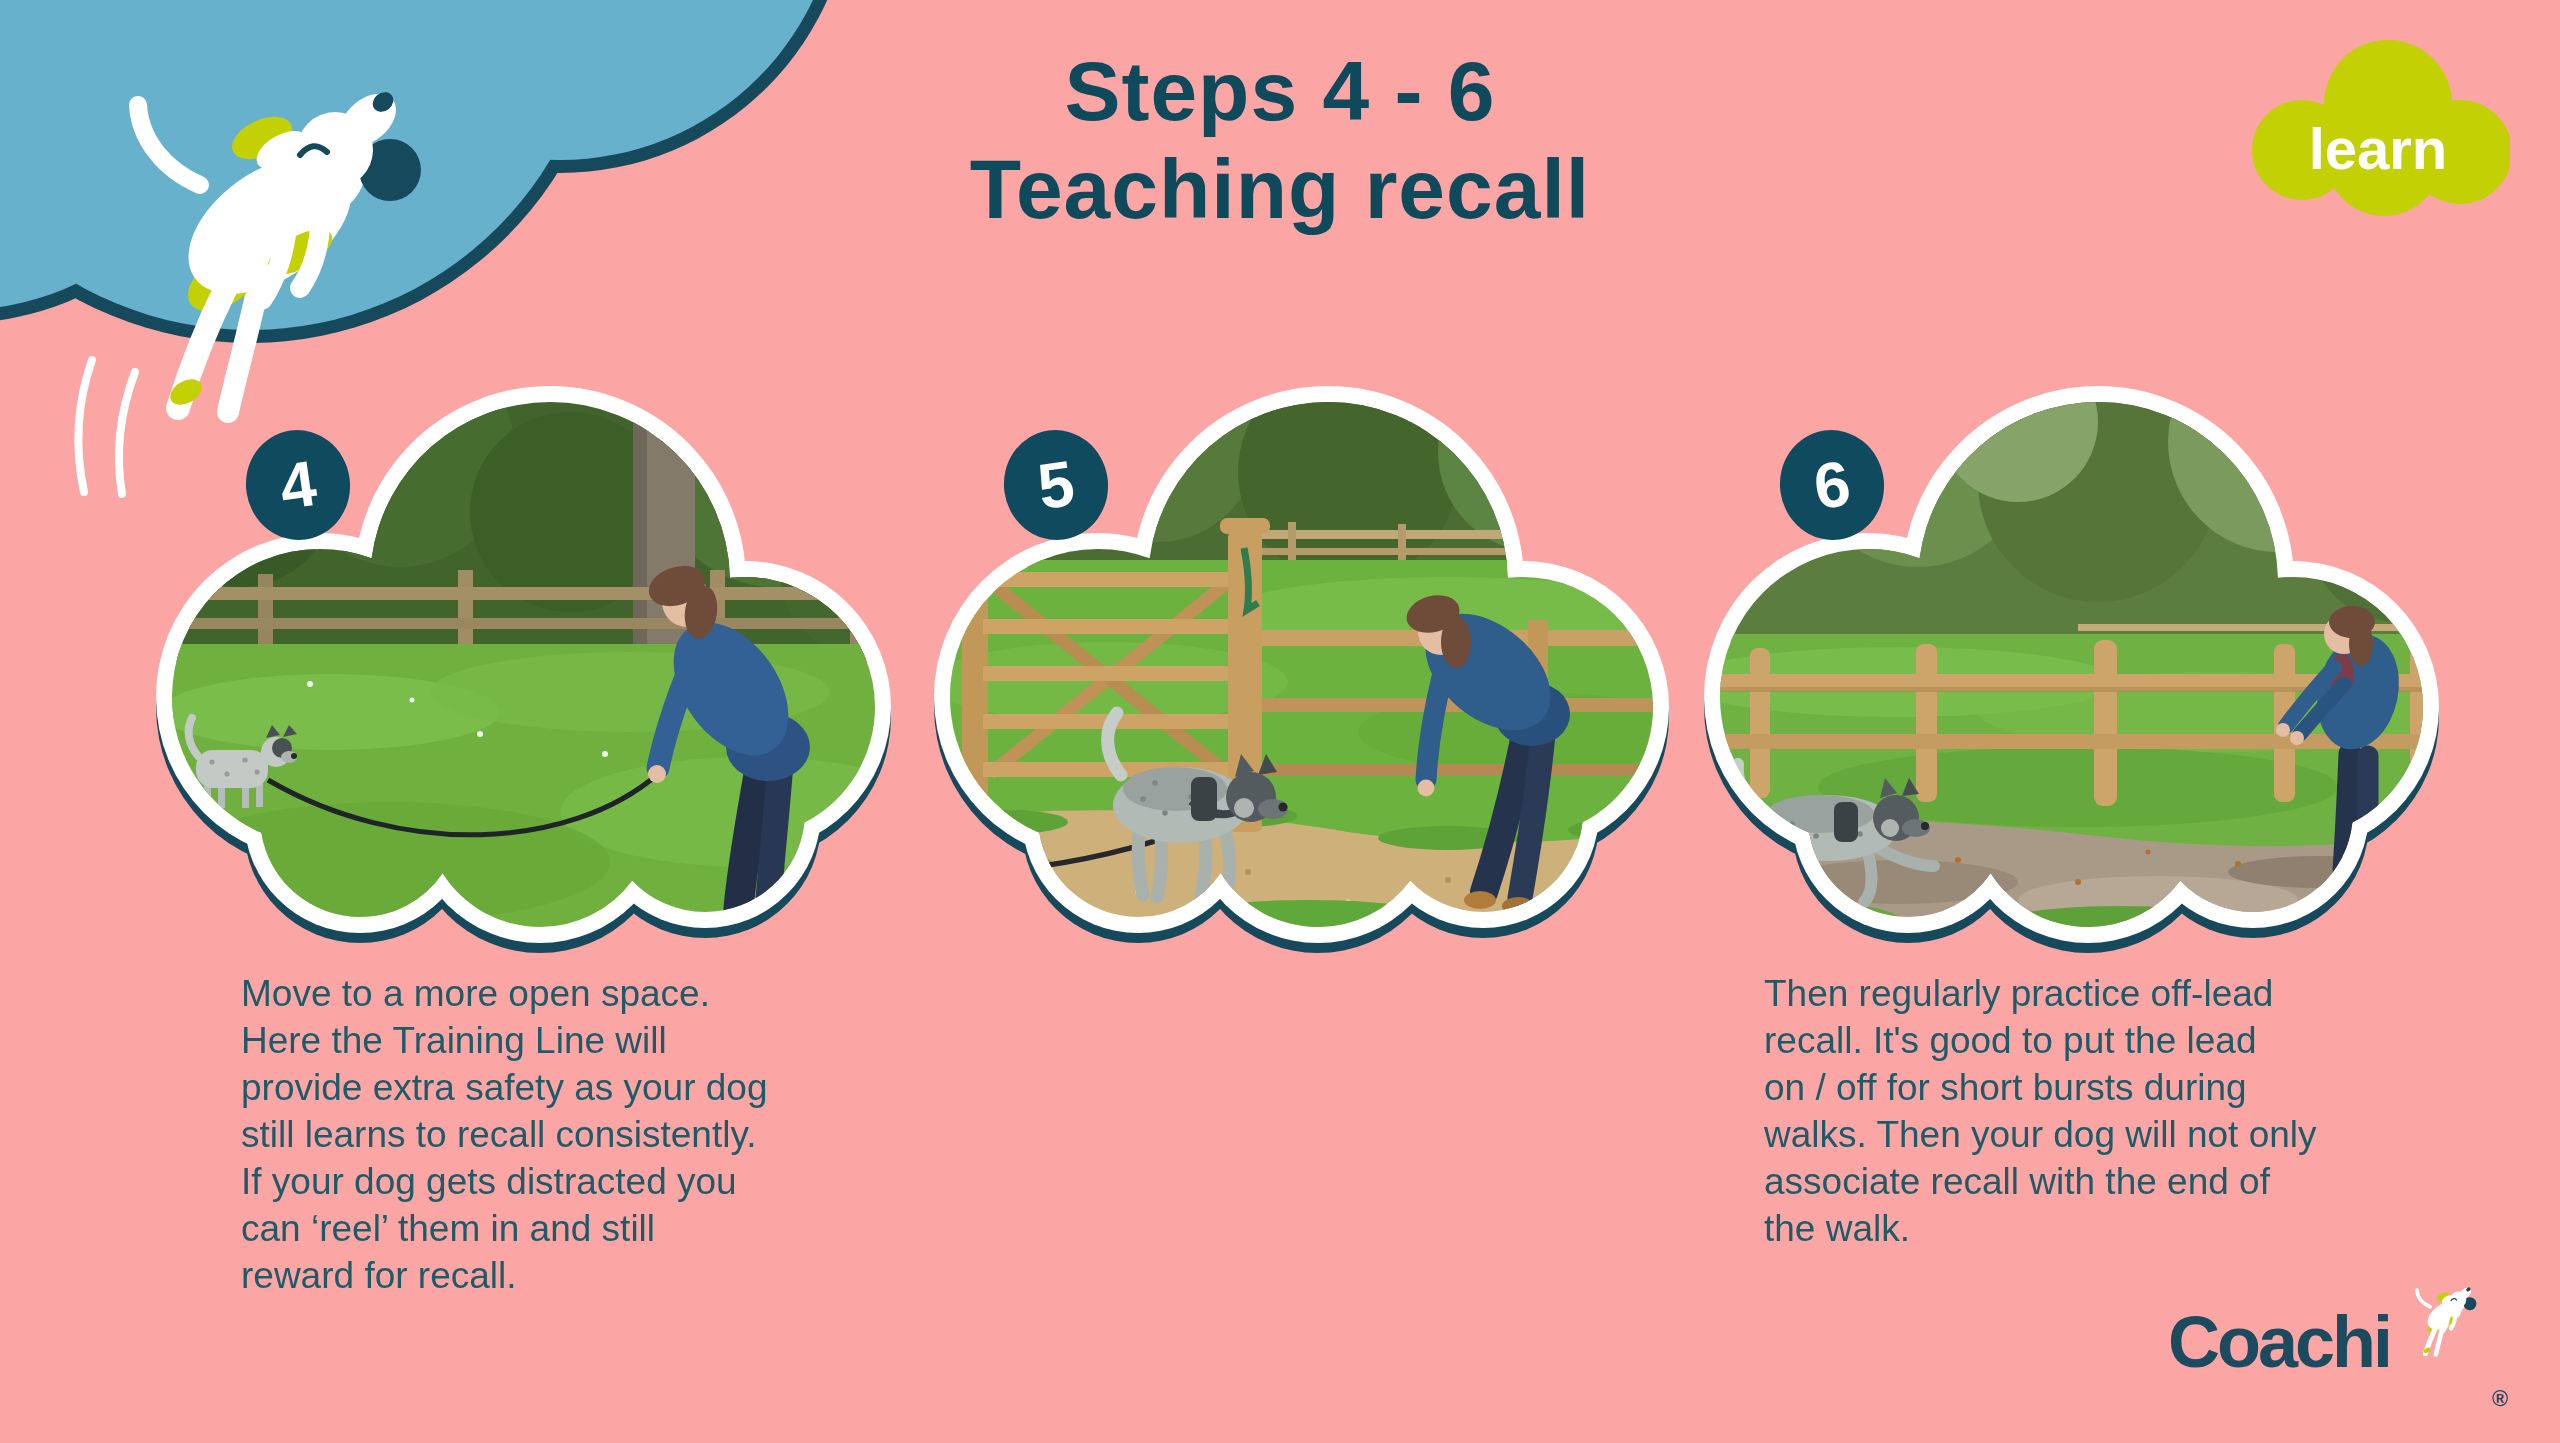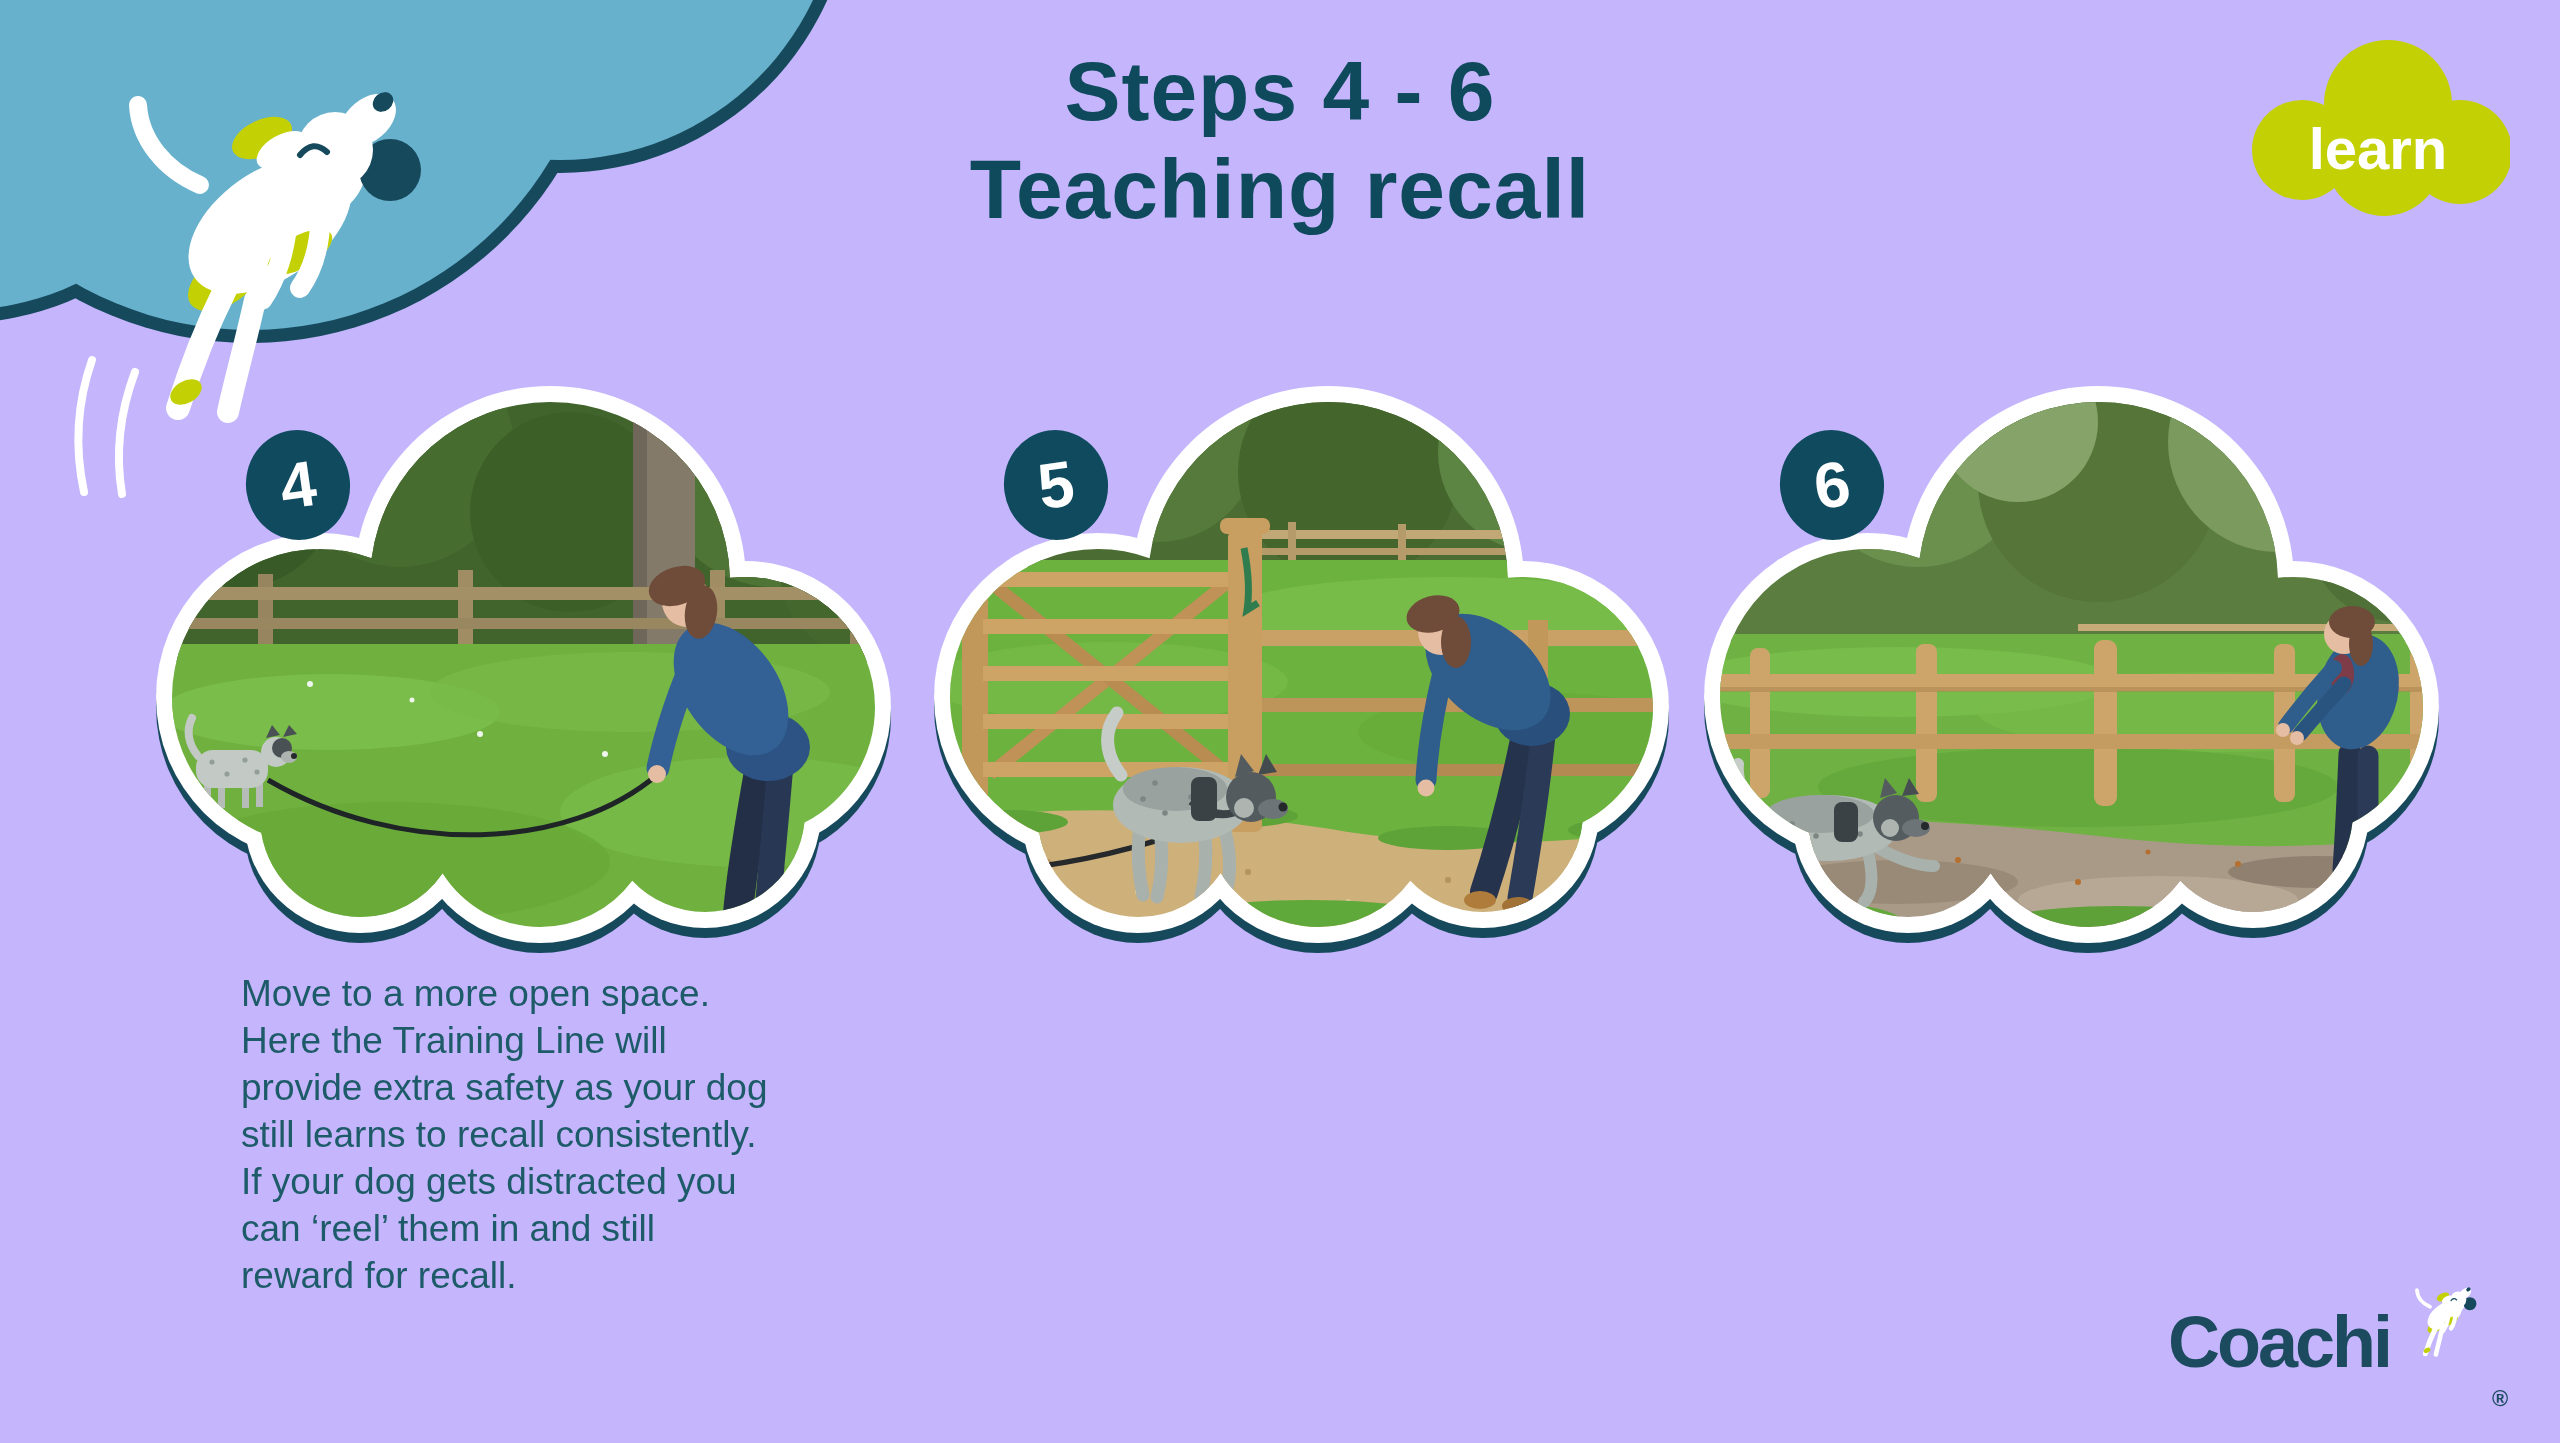--- a/index.html
+++ b/index.html
@@ -1,18 +1,18 @@
 <!DOCTYPE html>
 <html><head>
 <meta charset="utf-8">
 <style>
   html,body{margin:0;padding:0;background:#9ab4bf;}
   .canvas{
     position:relative;width:2560px;height:1443px;overflow:hidden;
-    background:#c4b5fd;
+    background:#fca5a5;
     font-family:"Liberation Sans","DejaVu Sans",sans-serif;
   }
   svg{display:block;}
   
   .hero{position:absolute;left:0;top:0;}
   .title{position:absolute;left:0;top:42px;width:2560px;text-align:center;
     color:#0f4a5c;font-weight:700;font-size:84px;line-height:98px;letter-spacing:1px;}
   .learn{position:absolute;left:2238px;top:26px;}
   .learn-label{font-family:"Liberation Sans","DejaVu Sans",sans-serif;font-weight:700;font-size:58px;fill:#ffffff;}
   
@@ -412,20 +412,26 @@
           <circle cx="599" cy="356" r="7" fill="#e5bda2"></circle>
           <circle cx="646" cy="252" r="20" fill="#e5bda2"></circle>
           <ellipse cx="654" cy="240" rx="23" ry="16" fill="#6f4b39"></ellipse>
           <ellipse cx="663" cy="262" rx="12" ry="22" fill="#6f4b39"></ellipse>
         </g>
       </g>
     </svg>
     <div class="badge">
       <span>6</span>
     </div>
+    <p class="desc">Then regularly practice off-lead
+recall. It's good to put the lead
+on / off for short bursts during
+walks. Then your dog will not only
+associate recall with the end of
+the walk.</p>
   </section>
 
   <div class="logo">
     <svg class="logo-dog" width="420" height="160">
       <use href="#leap-dog" transform="translate(248,-10) scale(0.21)"></use>
     </svg>
     <span class="logo-text">Coachi</span>
     <span class="logo-reg">®</span>
   </div>
 

